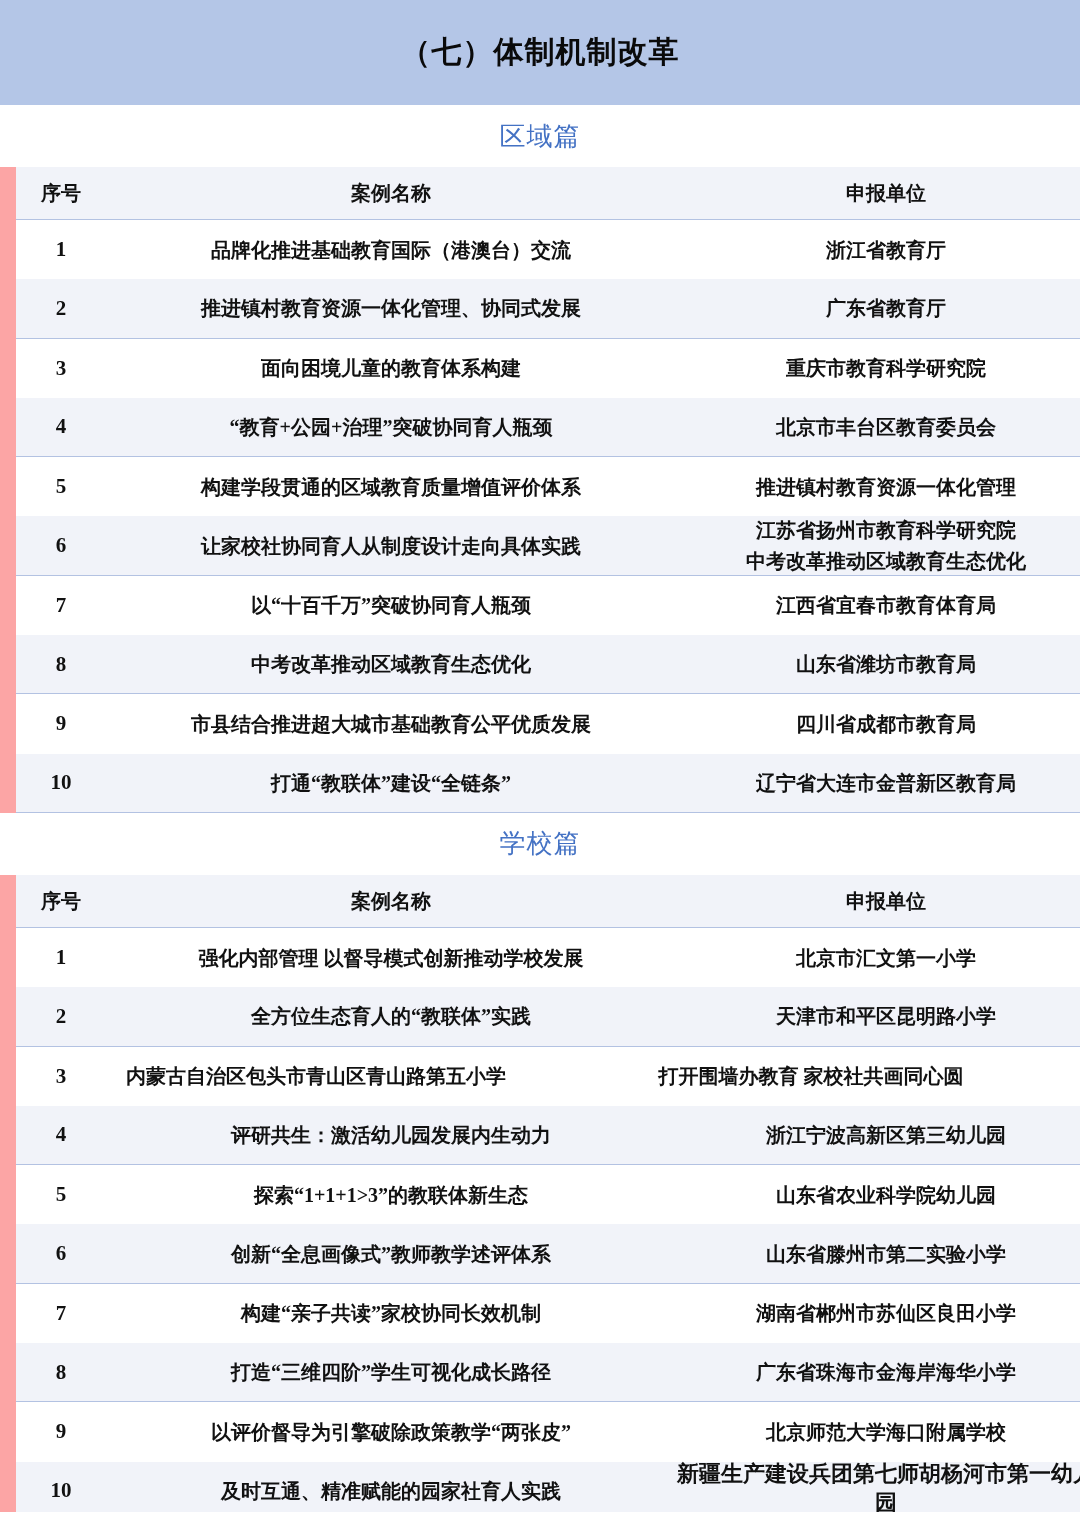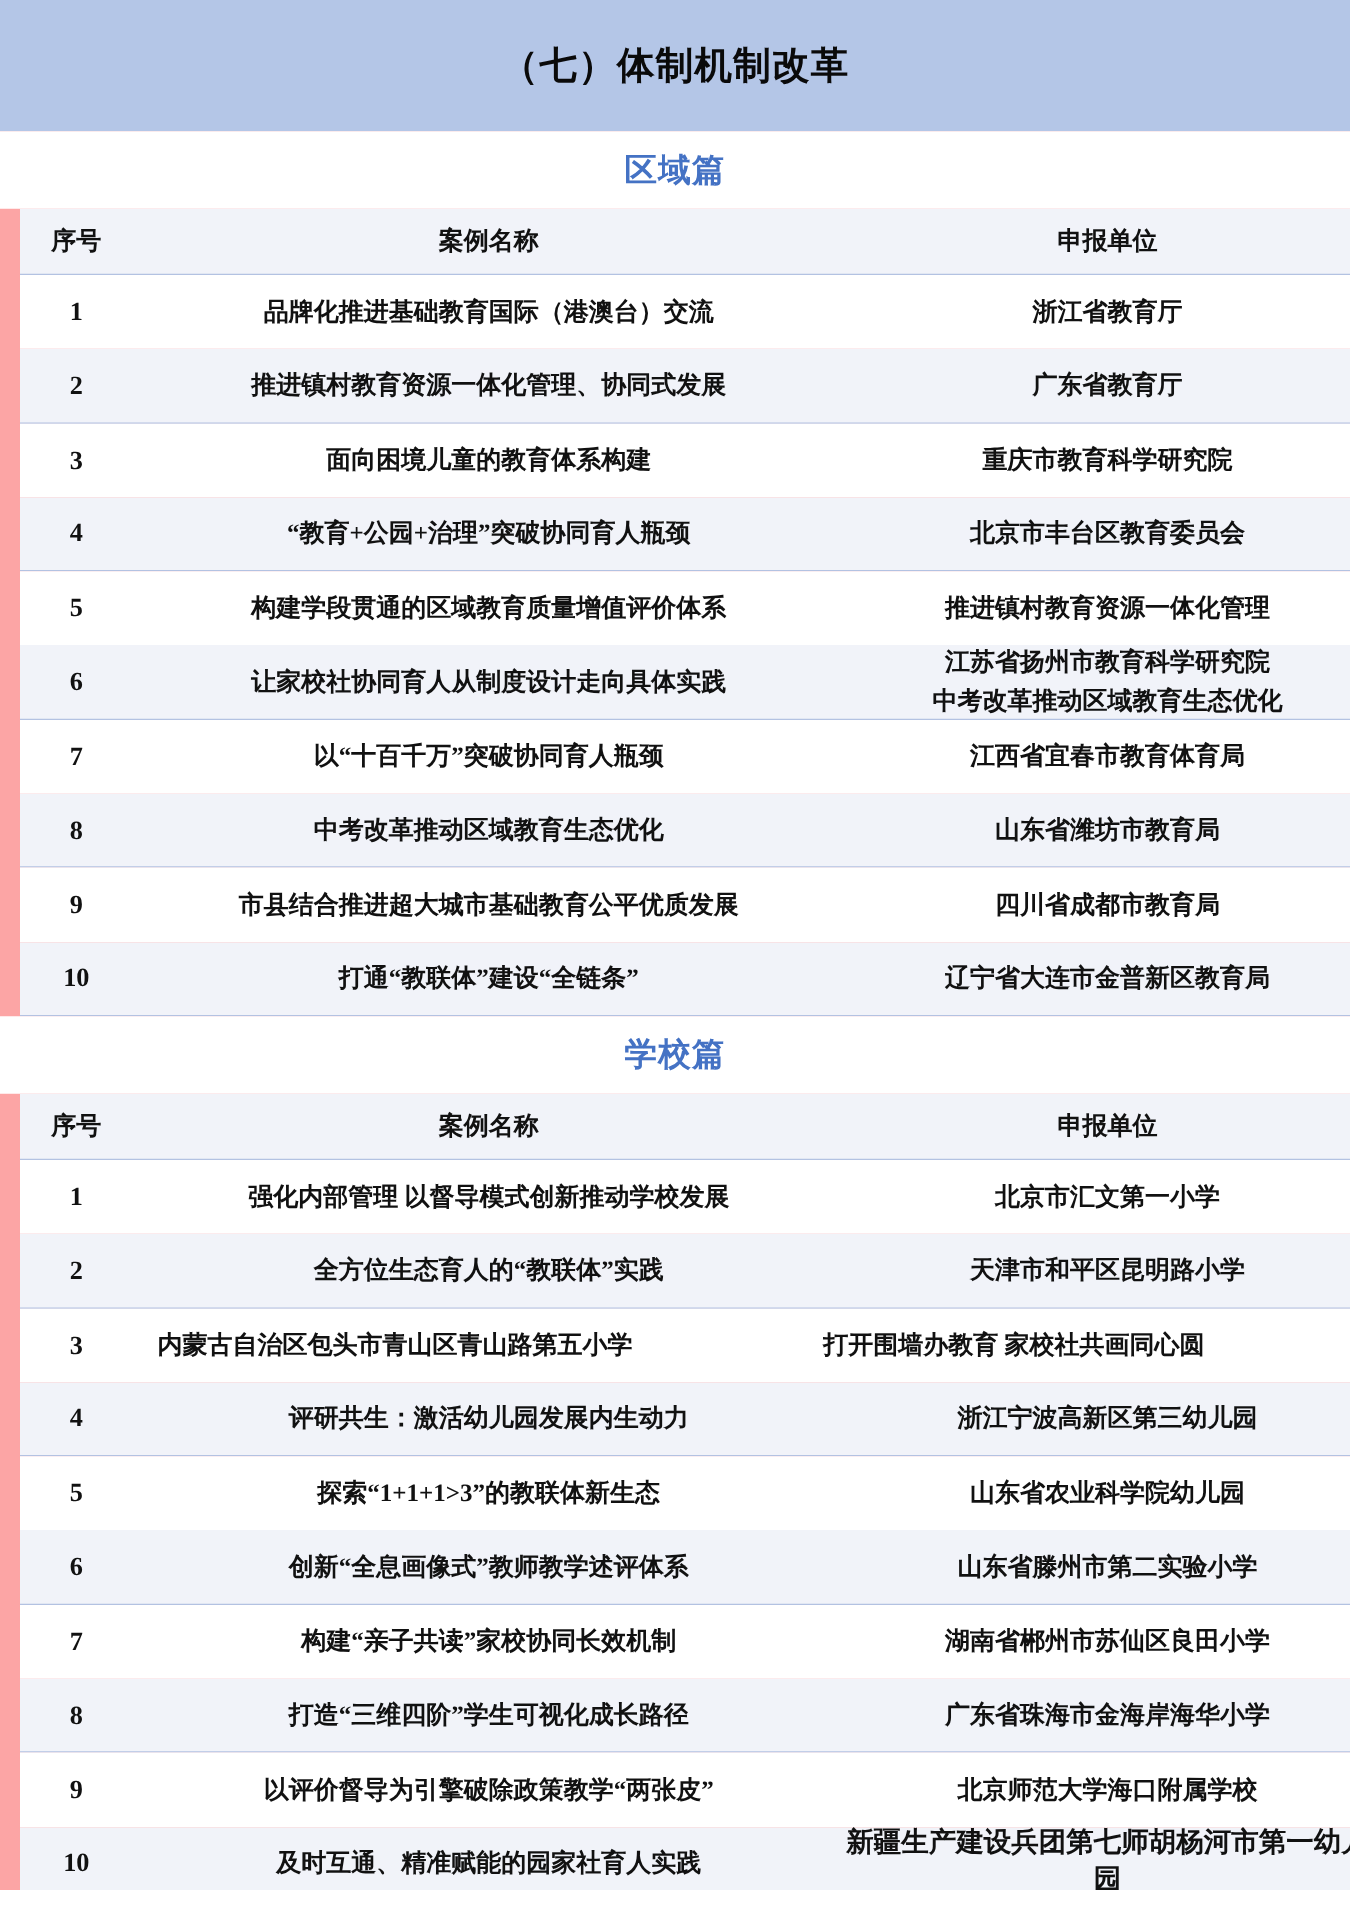--- a/index.html
+++ b/index.html
@@ -30,21 +30,21 @@
   }
   .section-title-wrap {
     height: 62px;
     display: flex;
     align-items: center;
     justify-content: center;
     background: #ffffff;
   }
   .section-title {
     font-size: 26px;
-    font-weight: 700;
+    font-weight: 400;
     color: #4472c4;
     letter-spacing: 1px;
   }
   .tbl { width: 100%; padding-left: 16px; }
   .trow {
     display: flex;
     align-items: center;
     box-sizing: border-box;
   }
   .thead {

